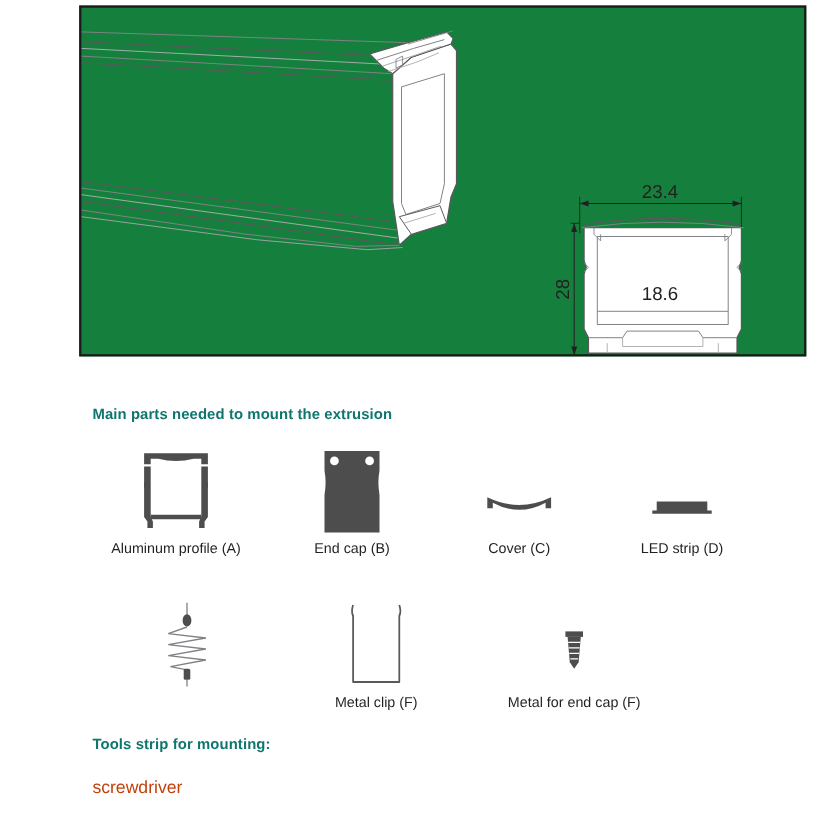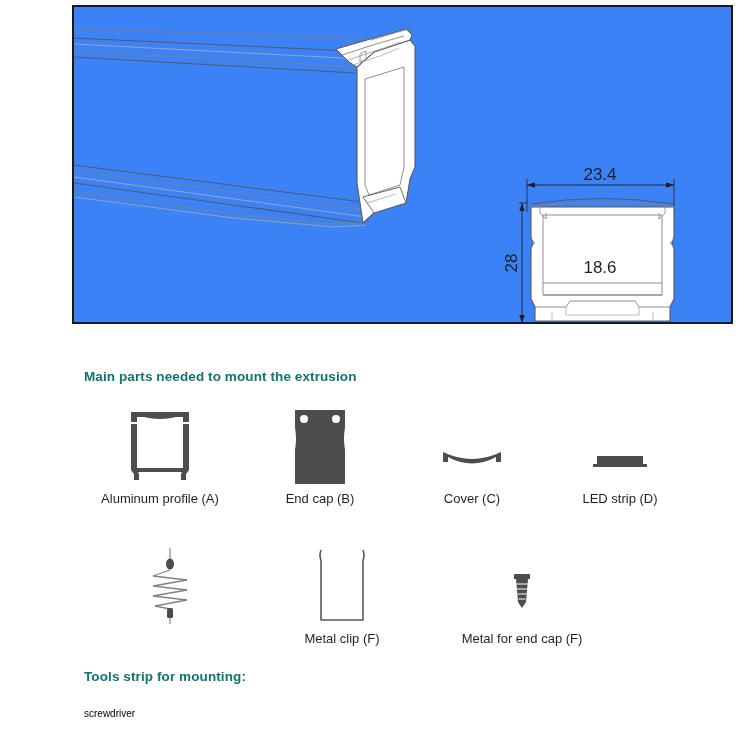--- a/index.html
+++ b/index.html
@@ -18,39 +18,39 @@
 
   
   #drawing-frame {
     position: absolute;
     left: 72px;
     top: 5px;
     width: 661px;
     height: 319px;
     border: 2px solid #1a1a1a;
     box-sizing: border-box;
-    background: #3b82f6;
+    background: #15803d;
   }
   #drawing-svg, #parts-svg {
     display: block;
   }
 
   
   .heading {
     position: absolute;
     font-weight: bold;
     font-size: 13.5px;
     color: #0f766e;
     white-space: nowrap;
     letter-spacing: 0.1px;
   }
   .bodytext {
     position: absolute;
-    font-size: 10px;
-    color: #000000;
+    font-size: 16px;
+    color: #c2410c;
     white-space: nowrap;
   }
   #parts-heading { left: 84px; top: 369px; }
   #tools-heading { left: 84px; top: 669px; }
   #tools-text    { left: 84px; top: 708px; }
 
   
   .parts-row {
     position: absolute;
     left: 72px;

